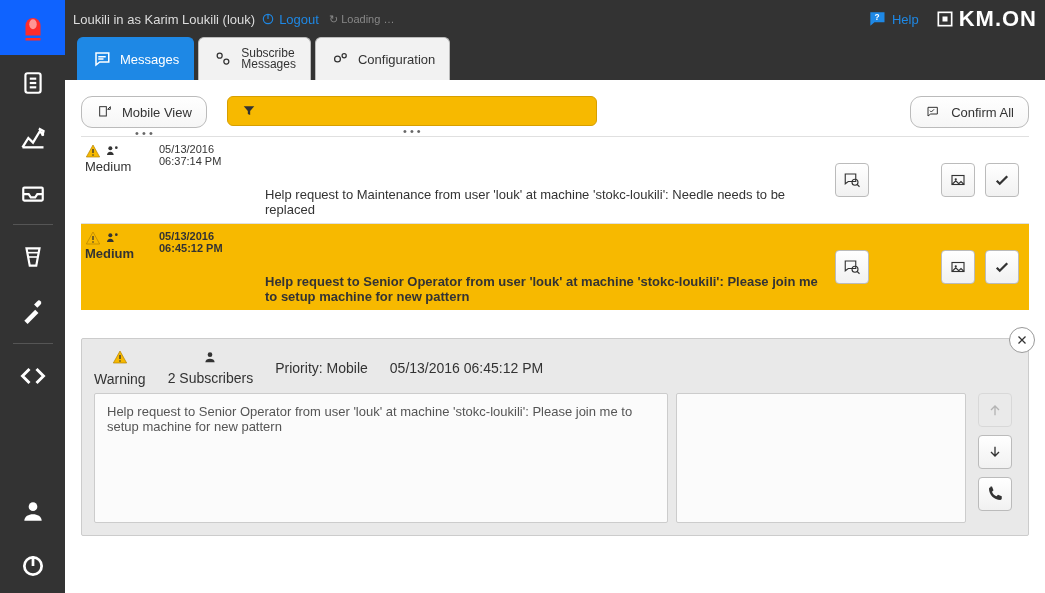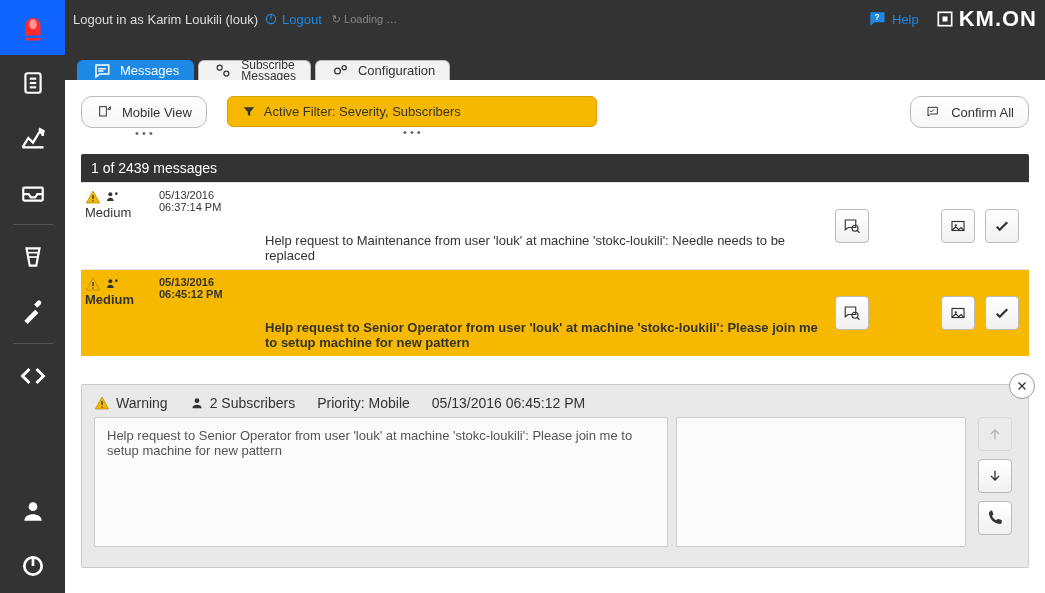--- a/index.html
+++ b/index.html
@@ -11,21 +11,21 @@
 .sidebar .divider { width: 40px; border-top: 1px solid #555; margin: 4px 0; }
 .main { flex:1; display:flex; flex-direction:column; background:#fff; }
 .topbar { background:#333; color:#ccc; height:38px; display:flex; align-items:center; padding:0 8px; font-size:13px; }
 .topbar .left { display:flex; align-items:center; gap:6px;}
 .topbar .loading { color:#888; font-size:11px; margin-left:4px; position:relative; top:0;}
 .topbar .spacer { flex:1; }
 .topbar .help { color:#1e88e5; display:flex; align-items:center; gap:4px; cursor:pointer; }
 .topbar .logo { color:#fff; font-weight:700; font-size:22px; letter-spacing:1px; margin-left:16px; display:flex; align-items:center; gap:4px;}
 .logout { color:#1e88e5; cursor:pointer; display:flex; align-items:center; gap:4px;}
 .tabs { background:#333333; display:flex; gap:4px; padding-left:12px; height:42px; align-items:flex-end;}
-.tab { background:#f2f2f2; border-radius:6px 6px 0 0; padding:6px 14px; display:flex; align-items:center; gap:8px; font-size:13px; color:#333; border:1px solid #bbb; border-bottom:none; cursor:pointer; height:20px;}
+.tab { background:#f2f2f2; border-radius:6px 6px 0 0; padding:6px 14px; display:flex; align-items:center; gap:8px; font-size:13px; color:#333; border:1px solid #bbb; border-bottom:none; cursor:pointer; height:43px;}
 .tab.active { background:#1e88e5; color:#fff; border-color:#1e88e5;}
 .tab .sub { font-size:12px; line-height:11px; }
 .content { flex:1; background:#fff; padding:16px 16px 10px 16px; overflow:hidden; display:flex; flex-direction:column;}
 .toolbar { display:flex; align-items:flex-start; gap:20px;}
 .btn { background:linear-gradient(#fff,#f6f6f6); border:1px solid #bbb; border-radius:11px; padding:7px 14px; font-size:13px; color:#333; display:flex; align-items:center; gap:8px; cursor:pointer;}
 .btn-wrap { display:flex; flex-direction:column; align-items:center; gap:-2px;}
 .dots { color:#666; font-size:11px; line-height:6px; margin-top:2px;}
 .filter { background:#f7b900; border:1px solid #d79f00; border-radius:6px; color:#333; padding:7px 14px; font-size:13px; display:flex; align-items:center; gap:8px; width:370px;}
 .toolbar .spacer { flex:1; }
 .confirm-all { white-space:nowrap;}
@@ -35,21 +35,21 @@
 .msg-row.selected { background:#f7b900; }
 .msg-row.selected .msg-time, .msg-row.selected .msg-text, .msg-row.selected .sev-label { font-weight:700; }
 .sev-col { width:68px; display:flex; flex-direction:column; align-items:flex-start; gap:0px; font-size:13px; color:#333; }
 .sev-icons { display:flex; gap:4px; align-items:center; }
 .msg-time { width:100px; font-size:11px; color:#333;}
 .msg-text { flex:1; font-size:13px; color:#333; padding-right:10px;margin-top:44px;}
 .msg-actions { display:flex; align-items:center; gap:10px; padding-right:6px;}
 .iconbtn { width:34px; height:34px; border:1px solid #bbb; border-radius:4px; background:linear-gradient(#fff,#f1f1f1); display:flex; align-items:center; justify-content:center; cursor:pointer; }
 .detail-panel { position:relative; margin-top:28px; background:#e9e9e9; border:1px solid #ccc; border-radius:2px; padding:10px 12px 12px 12px; min-height:184px;}
 .detail-header { display:flex; align-items:center; gap:22px; font-size:14px; color:#333; margin-bottom:6px;}
-.detail-header .group { display:flex; align-items:center; gap:6px; }
+.detail-header .group { display:flex; align-items:center; gap:6px;flex-direction:column; }
 .close-x { position:absolute; right:-7px; top:-12px; width:26px; height:26px; border-radius:50%; background:#fff; border:1px solid #999; display:flex; align-items:center; justify-content:center; font-size:16px; cursor:pointer; color:#333;}
 .detail-body { display:flex; gap:8px; }
 .detail-text { flex:1; background:#fbfbfb; border:1px solid #ccc; border-radius:2px; padding:10px 12px; font-size:13px; color:#555; min-height:130px;}
 .detail-right { width:290px; background:#fbfbfb; border:1px solid #ccc; border-radius:2px; min-height:130px;}
 .side-actions { width:42px; display:flex; flex-direction:column; gap:8px; align-items:center;}
 .side-actions .iconbtn.faded { opacity:.35; background:#eee;}
 svg { display:block; }
 </style>
 </head>
 <body>
@@ -118,21 +118,21 @@
           <line x1="12" y1="3" x2="12" y2="12" stroke="#fff" stroke-width="2.5"></line>
         </svg>
     </div>
   </div>
 
   <div class="main">
 
     <div class="topbar">
       <div class="left">
         <span style="color:#ddd;">
-          <span>Logout in as</span>
+          <span>Loukili in as</span>
           <span>Karim Loukili</span>
           <span>(louk)</span>
         </span>
         <span class="logout">
           <svg width="14" height="14" viewBox="0 0 24 24">
               <circle cx="12" cy="12" r="8" fill="none" stroke="#1e88e5" stroke-width="2"></circle>
               <line x1="12" y1="4" x2="12" y2="12" stroke="#1e88e5" stroke-width="2"></line>
             </svg>
           <span>Logout</span>
         </span>
@@ -191,35 +191,33 @@
               </svg>
             <span>Mobile View</span>
           </div>
           <div class="dots">• • •</div>
         </div>
         <div class="btn-wrap">
           <div class="filter">
             <svg width="14" height="14" viewBox="0 0 24 24">
                 <path d="M3 4h18l-7 8v7l-4-2v-5z" fill="#333"></path>
               </svg>
-            <span>Active Filter: Severity, Subscribers</span>
           </div>
           <div class="dots">• • •</div>
         </div>
         <div class="spacer"></div>
         <div class="btn confirm-all">
           <svg width="18" height="16" viewBox="0 0 24 24">
               <path d="M3 5h14v10H7l-4 3z" fill="none" stroke="#333" stroke-width="1.5"></path>
               <path d="M6 10l2 2 4-4" fill="none" stroke="#333" stroke-width="1.5"></path>
             </svg>
           <span>Confirm All</span>
         </div>
       </div>
 
-      <div class="counter">1 of 2439 messages</div>
 
       <div class="messages">
 
         <div class="msg-row">
           <div class="sev-col">
             <div class="sev-icons">
               <svg width="16" height="16" viewBox="0 0 24 24">
                   <path d="M12 3l10 18H2z" fill="#f7b900" stroke="#b07f00" stroke-width="1"></path>
                   <line x1="12" y1="9" x2="12" y2="15" stroke="#333" stroke-width="2"></line>
                   <circle cx="12" cy="18" r="1.2" fill="#333"></circle>

